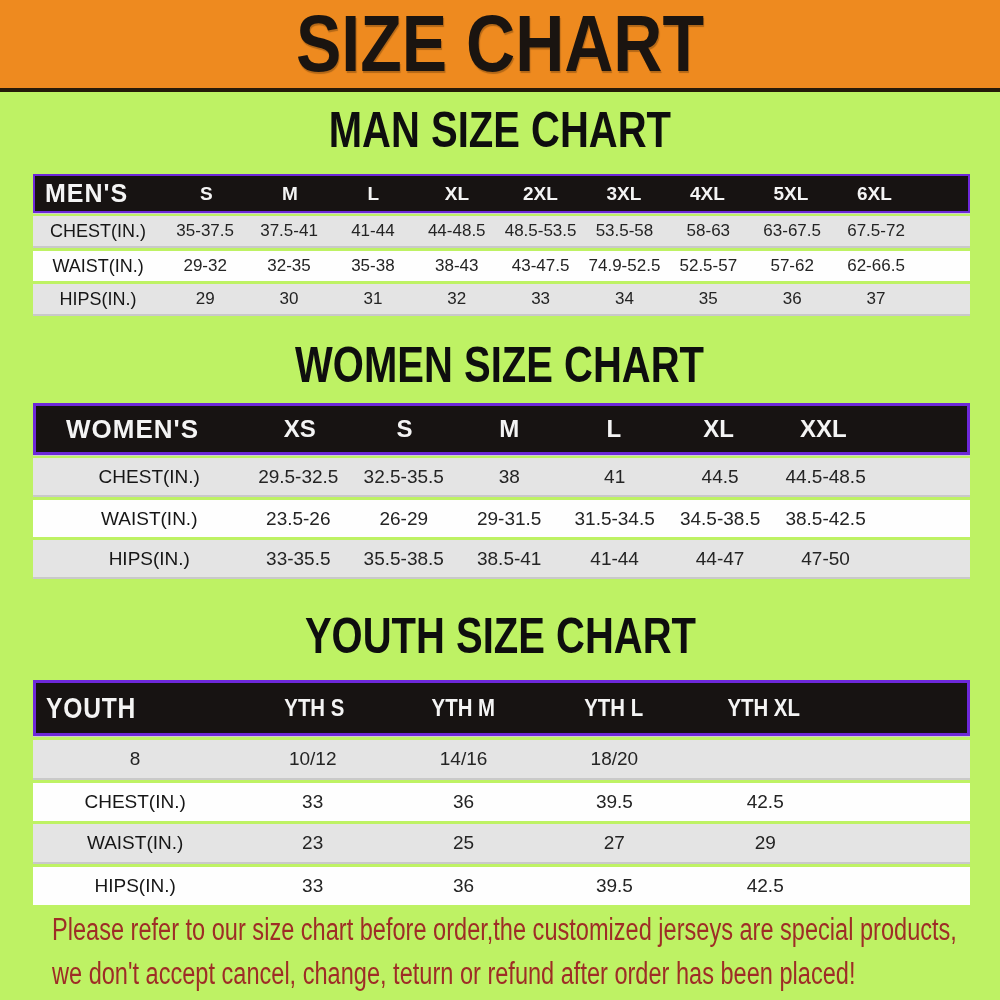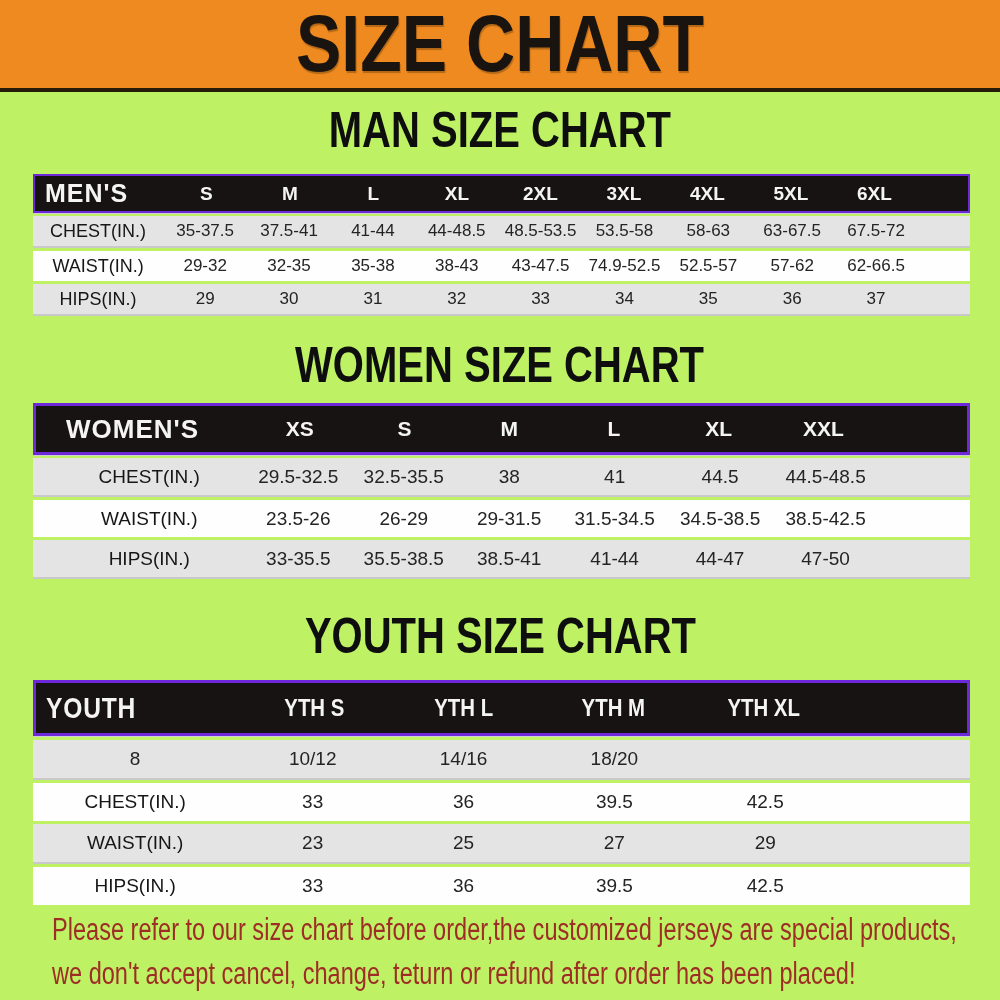--- a/index.html
+++ b/index.html
@@ -54,21 +54,21 @@
   }
   .hdr-man{height:39px;border-width:2px;margin-bottom:3px;}
   .hdr-women{height:52px;margin-bottom:3px;}
   .hdr-youth{height:56px;margin-bottom:4px;}
   .hl{padding-left:10px;font-weight:bold;white-space:nowrap;}
   .hdr-man .hl{font-size:25px;letter-spacing:1px;}
   .hdr-women .hl{font-size:26px;letter-spacing:1px;}
   .hdr-youth .hl span{display:inline-block;font-size:30px;font-weight:bold;transform:scaleX(0.82);transform-origin:0 50%;letter-spacing:1px;}
   .hc{text-align:center;font-weight:bold;white-space:nowrap;}
   .hdr-man .hc{font-size:19px;}
-  .hdr-women .hc{font-size:21px;}
+  .hdr-women .hc{font-size:24px;}
   .hdr-youth .hc span{display:inline-block;font-size:24px;font-weight:bold;transform:scaleX(0.85);transform-origin:50% 50%;}
   .row{align-items:center;margin-bottom:3px;}
   .row-man{height:30px;}
   .row-women{height:37px;}
   .row-youth{height:38px;}
   .row.g{background:var(--row-gray,#e4e4e4);border-bottom:2px solid #c9c9c9;}
   .row.w{background:#fefefe;}
   .lc{text-align:center;white-space:nowrap;color:#161616;}
   .vc{text-align:center;white-space:nowrap;color:#242424;}
   .row-man .lc{font-size:18px;}
@@ -192,22 +192,22 @@
   </div>
 
   <div class="section-title t-youth">
     <span>YOUTH SIZE CHART</span>
   </div>
 
   <div class="tbl tbl-youth">
     <div class="hdr hdr-youth grid-youth">
       <div class="hl"><span>YOUTH</span></div>
       <div class="hc"><span>YTH S</span></div>
+      <div class="hc"><span>YTH M</span></div>
       <div class="hc"><span>YTH L</span></div>
-      <div class="hc"><span>YTH M</span></div>
       <div class="hc"><span>YTH XL</span></div>
     </div>
     <div class="row row-youth g grid-youth">
       <div class="vc">8</div>
       <div class="vc">10/12</div>
       <div class="vc">14/16</div>
       <div class="vc">18/20</div>
     </div>
     <div class="row row-youth w grid-youth">
       <div class="lc">CHEST(IN.)</div>

